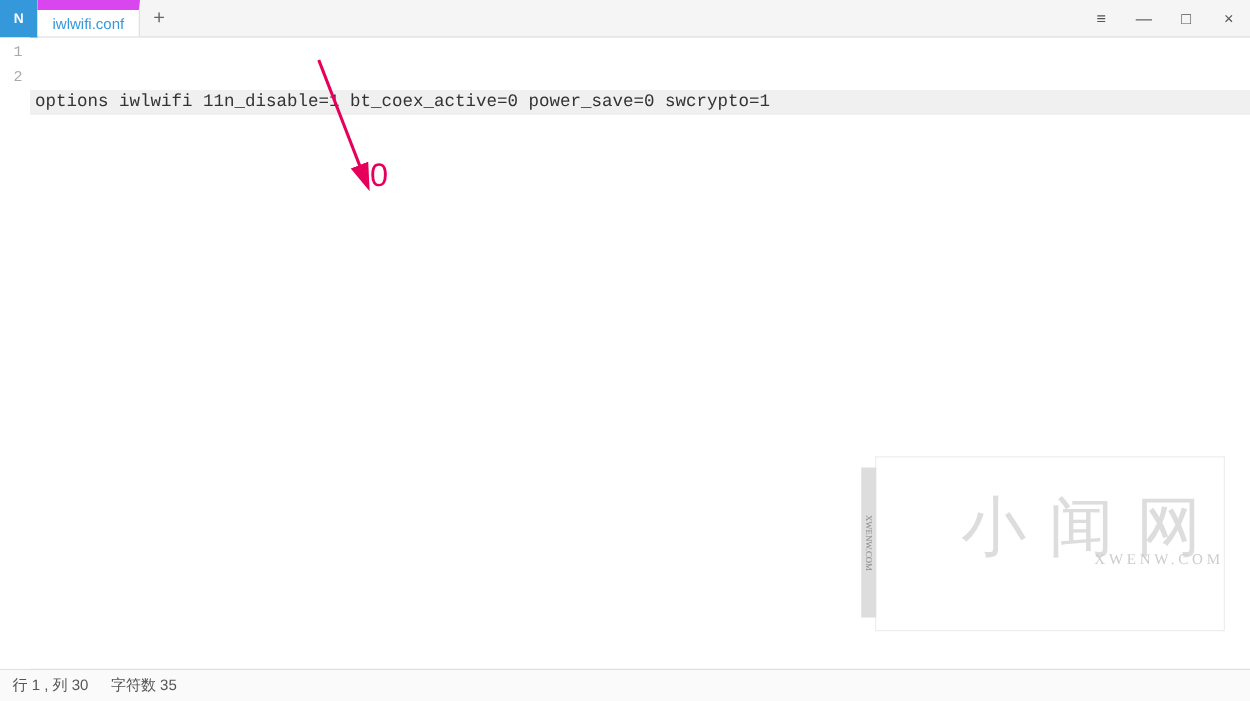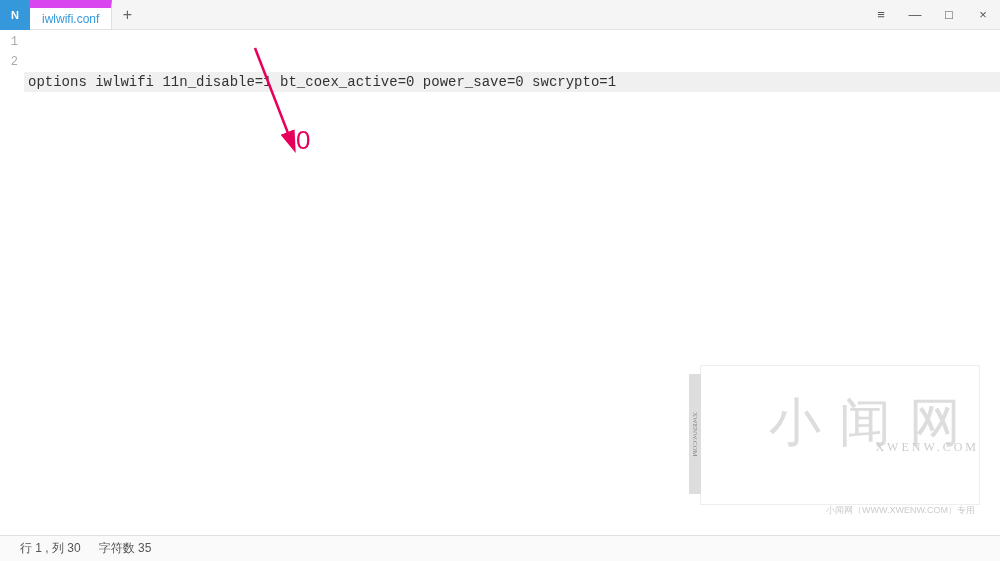--- a/index.html
+++ b/index.html
@@ -162,21 +162,21 @@
       color: #ccc;
       letter-spacing: 0;
       font-family: sans-serif;
     }
     .status-bar {
       height: 26px;
       border-top: 1px solid #e0e0e0;
       background: #fafafa;
       display: flex;
       align-items: center;
-      padding: 0 20px;
+      padding: 0 10px;
       font-size: 12px;
       color: #555;
     }
     .status-bar .s-item { margin-right: 18px; white-space: nowrap; }
     .status-bar .right { margin-left: auto; display: flex; align-items: center; }
     .status-bar .right .s-item { margin-right: 0; margin-left: 14px; }
     .dd::after { content: " \25BE"; font-size: 9px; color: #888; }
     .annot-zero {
       position: absolute;
       color: #e6005c;
@@ -234,21 +234,20 @@
         </defs>
         <line x1="231" y1="18" x2="269" y2="116" stroke="#e6005c" stroke-width="2.5" marker-end="url(#ah)"></line>
       </svg>
       <div class="annot-zero" style="left:272px;top:100px;">0</div>
     </div>
 
     <div class="watermark">
       <div class="watermark-vtab">XWENW.COM</div>
       <div class="watermark-big">小闻网</div>
       <div class="watermark-small">XWENW.COM</div>
-      <div class="watermark-tiny">小闻网（WWW.XWENW.COM）专用</div>
     </div>
   </div>
 </div>
 
 <div class="status-bar">
   <div class="s-item">行 1 , 列 30</div>
   <div class="s-item">字符数 35</div>
 </div>
 
 </body></html>

